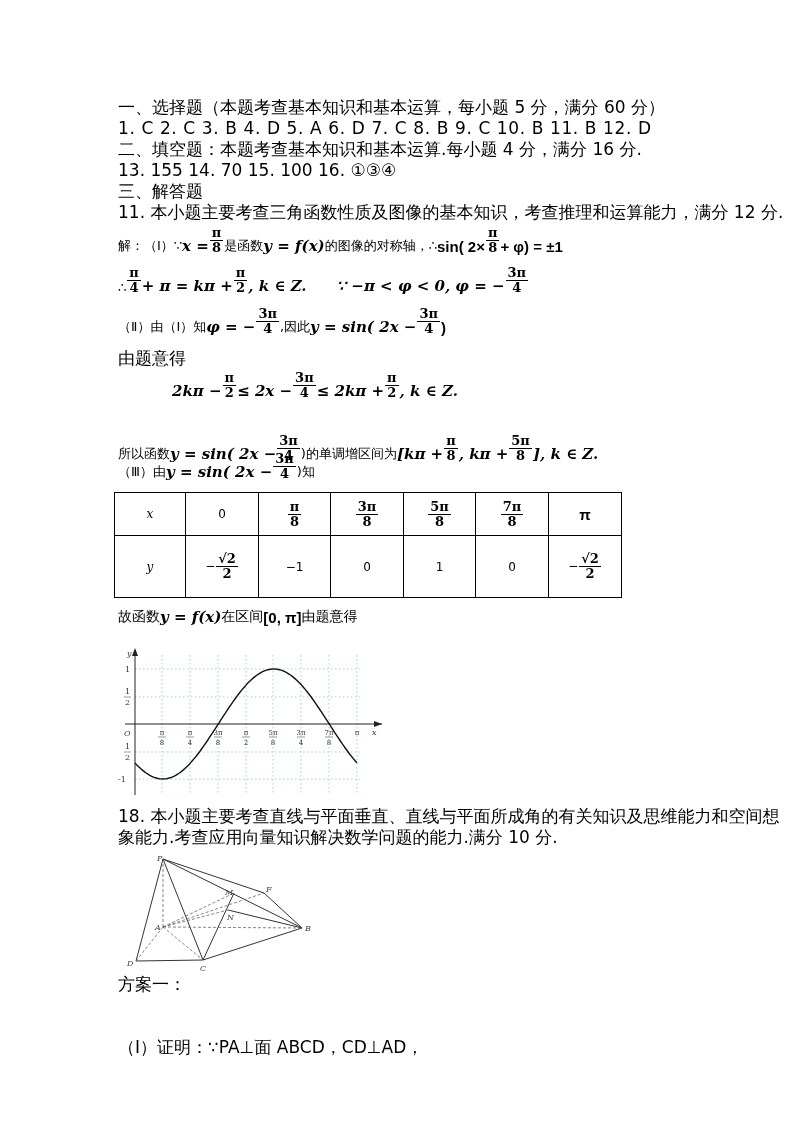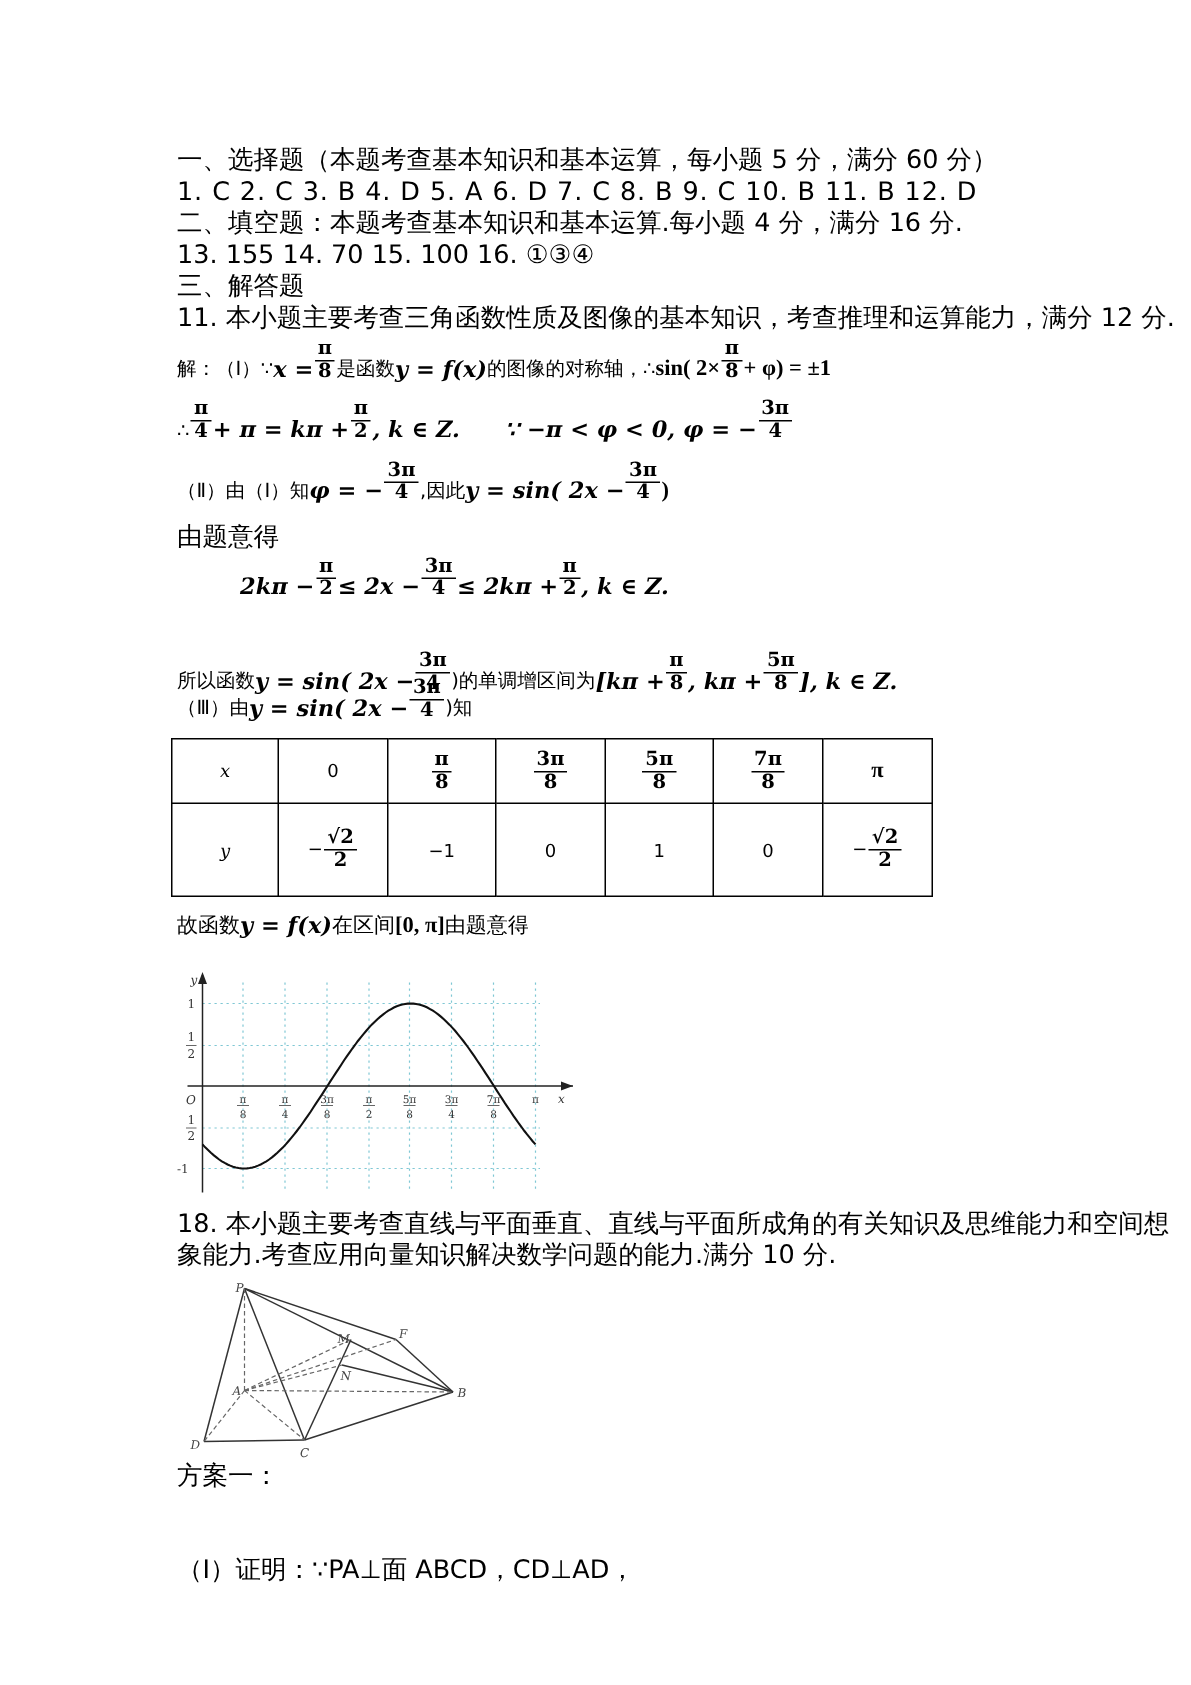--- a/index.html
+++ b/index.html
@@ -1,19 +1,19 @@
 <!DOCTYPE html>
 <html><head>
 <meta charset="utf-8">
 <style>
   html, body { margin:0; padding:0; background:#ffffff; }
   body { width:794px; height:1123px; position:relative; overflow:hidden;
          font-family:"DejaVu Sans", sans-serif; color:#000; }
   .line { position:absolute; left:118px; font-size:17px; white-space:nowrap; line-height:16px; }
-  .m { font-family:Liberation Serif, serif; font-weight:bold; font-size:15px; }
+  .m { font-family:Liberation Sans, sans-serif; font-weight:bold; font-size:15px; }
   .mi { font-family:"DejaVu Serif", serif; font-weight:bold; font-style:italic; font-size:15px; }
   .frac { display:inline-flex; flex-direction:column; align-items:center; vertical-align:middle;
           font-family:"DejaVu Serif", serif; font-weight:bold; font-size:13px; line-height:14px; margin:0 1px; }
   .frac .num { border-bottom:1.2px solid #000; padding:0 2px; }
   .frac .den { padding:0 2px; }
   .mline { position:absolute; left:118px; white-space:nowrap; font-size:13px; display:flex; align-items:flex-end; }
   table.vals { position:absolute; left:114px; top:492px; border-collapse:collapse; }
   table.vals td { border:1.3px solid #000; text-align:center; font-size:12px; padding:0; }
   table.vals tr.r1 td { height:42px; }
   table.vals tr.r2 td { height:61px; }
@@ -81,21 +81,21 @@
   <span class="mi">y = sin( 2x −</span>
   <span class="frac">
       <span class="num">3π</span>
       <span class="den">4</span>
     </span>
   <span class="m">)</span>
 </div>
 
 <div class="line" style="top:350px">由题意得</div>
 
-<div class="mline" style="top:371px; left:160px">
+<div class="mline" style="top:371px; left:172px">
   <span class="mi">2kπ −</span>
   <span class="frac">
       <span class="num">π</span>
       <span class="den">2</span>
     </span>
   <span class="mi">≤ 2x −</span>
   <span class="frac">
       <span class="num">3π</span>
       <span class="den">4</span>
     </span>

